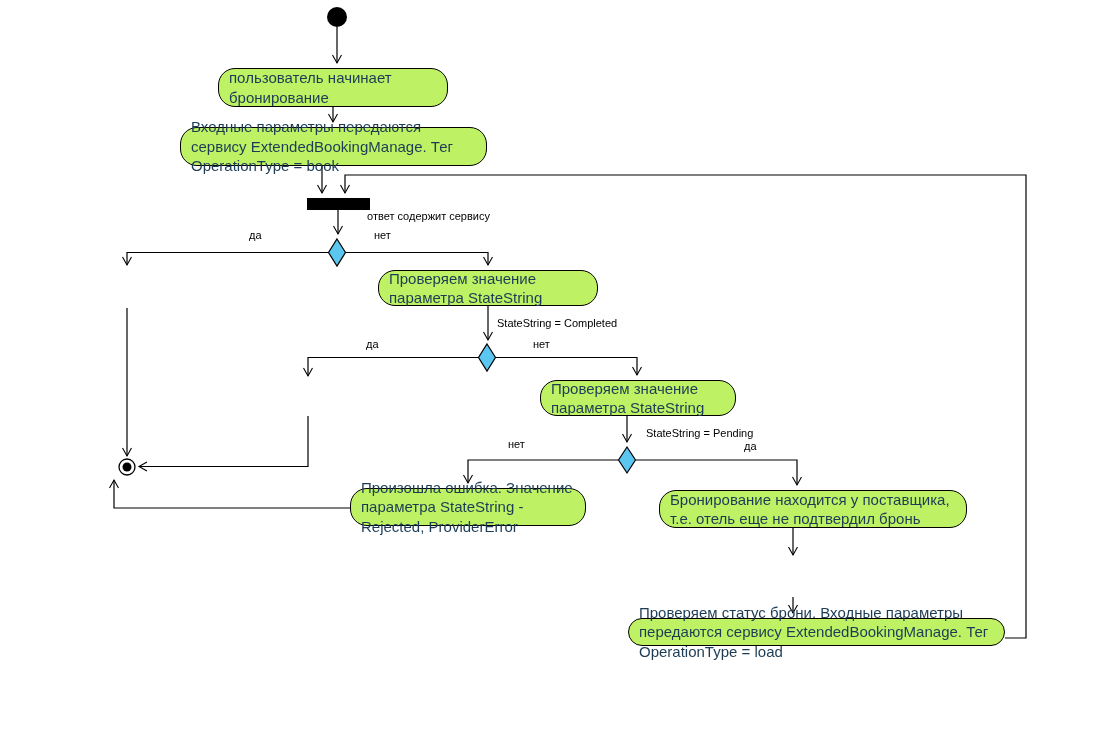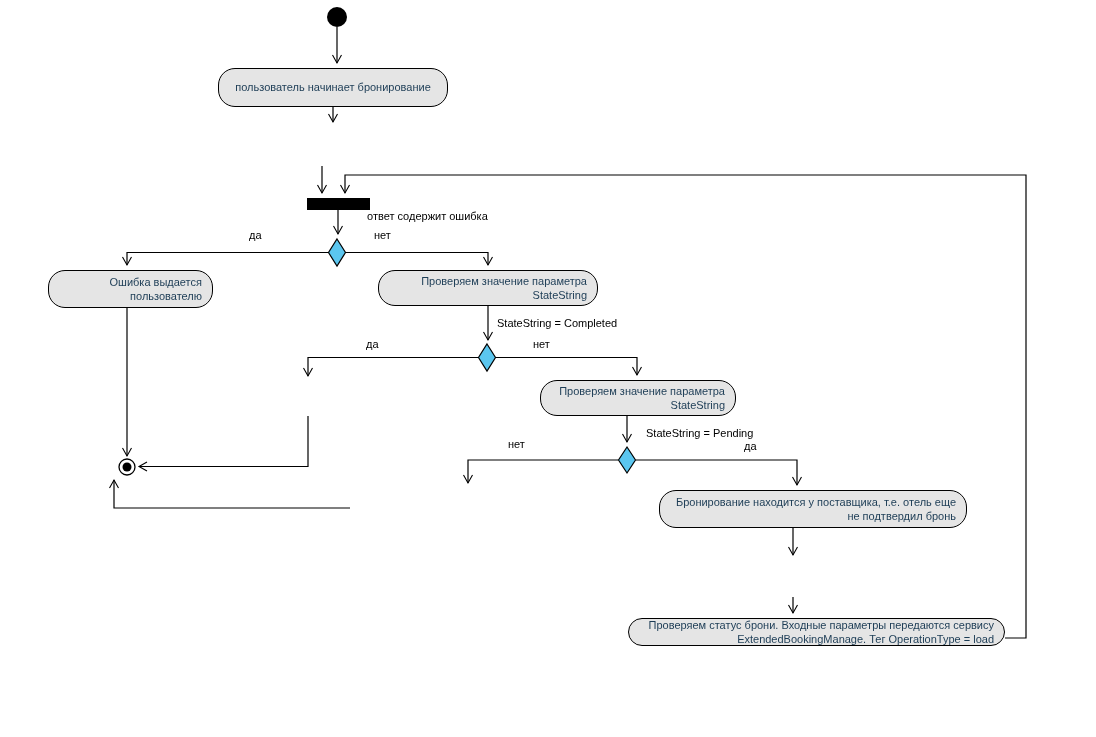--- a/index.html
+++ b/index.html
@@ -3,23 +3,23 @@
 <meta charset="utf-8">
 <style>
   html,body{margin:0;padding:0;background:#fff;}
   .canvas{
     position:relative;width:1096px;height:737px;background:#ffffff;
     font-family:"Liberation Sans",sans-serif;overflow:hidden;
   }
   .edges{position:absolute;left:0;top:0;width:1096px;height:737px;}
   .node{
     position:absolute;box-sizing:border-box;
-    background:#e5e5e5;border:1.4px solid #000;border-radius:17px;
-    display:flex;align-items:center;justify-content:center;text-align:right;
-    color:#1C3C55;font-size:11px;line-height:1.3;padding:2px 10px;
+    background:#bef264;border:1.4px solid #000;border-radius:17px;
+    display:flex;align-items:center;justify-content:center;text-align:left;
+    color:#1C3C55;font-size:15px;line-height:1.3;padding:2px 10px;
   }
   .elabel{
     position:absolute;color:#000;font-size:11px;line-height:1.2;white-space:nowrap;
   }
 </style>
 </head>
 <body>
 
 <div class="canvas">
 
@@ -55,35 +55,36 @@
     <polygon points="487,344 495.5,357.5 487,371 478.5,357.5" fill="#5BC6EF" stroke="#000" stroke-width="1.2"></polygon>
     <polygon points="627,447 635.5,460 627,473 618.5,460" fill="#5BC6EF" stroke="#000" stroke-width="1.2"></polygon>
     <g>
       <circle cx="127" cy="467" r="8" fill="#fff" stroke="#000" stroke-width="1.3"></circle>
       <circle cx="127" cy="467" r="4.5" fill="#000"></circle>
     </g>
   </svg>
 
   <div class="node" style="left:218px;top:68px;width:230px;height:39px;">пользователь начинает бронирование</div>
 
+  <div class="node" style="left:180px;top:127px;width:307px;height:39px;">Входные параметры передаются сервису ExtendedBookingManage. Тег OperationType = book</div>
 
-  <div class="node" style="left:48px;top:270px;width:165px;height:38px;">Ошибка выдается пользователю</div>
 
   <div class="node" style="left:378px;top:270px;width:220px;height:36px;">Проверяем значение параметра StateString</div>
 
 
   <div class="node" style="left:540px;top:380px;width:196px;height:36px;">Проверяем значение параметра StateString</div>
 
+  <div class="node" style="left:350px;top:488px;width:236px;height:38px;">Произошла ошибка. Значение параметра StateString - Rejected, ProviderError</div>
 
   <div class="node" style="left:659px;top:490px;width:308px;height:38px;">Бронирование находится у поставщика, т.е. отель еще не подтвердил бронь</div>
 
 
   <div class="node" style="left:628px;top:618px;width:377px;height:28px;">Проверяем статус брони. Входные параметры передаются сервису ExtendedBookingManage.  Тег OperationType = load</div>
 
-  <div class="elabel" style="left:367px;top:210px;">ответ содержит ошибка</div>
+  <div class="elabel" style="left:367px;top:210px;">ответ содержит сервису</div>
 
   <div class="elabel" style="left:249px;top:229px;">да</div>
   <div class="elabel" style="left:374px;top:229px;">нет</div>
 
   <div class="elabel" style="left:497px;top:317px;">StateString = Completed</div>
   <div class="elabel" style="left:366px;top:338px;">да</div>
   <div class="elabel" style="left:533px;top:338px;">нет</div>
 
   <div class="elabel" style="left:646px;top:427px;text-align:center;">StateString = Pending</div>
   <div class="elabel" style="left:508px;top:438px;">нет</div>

